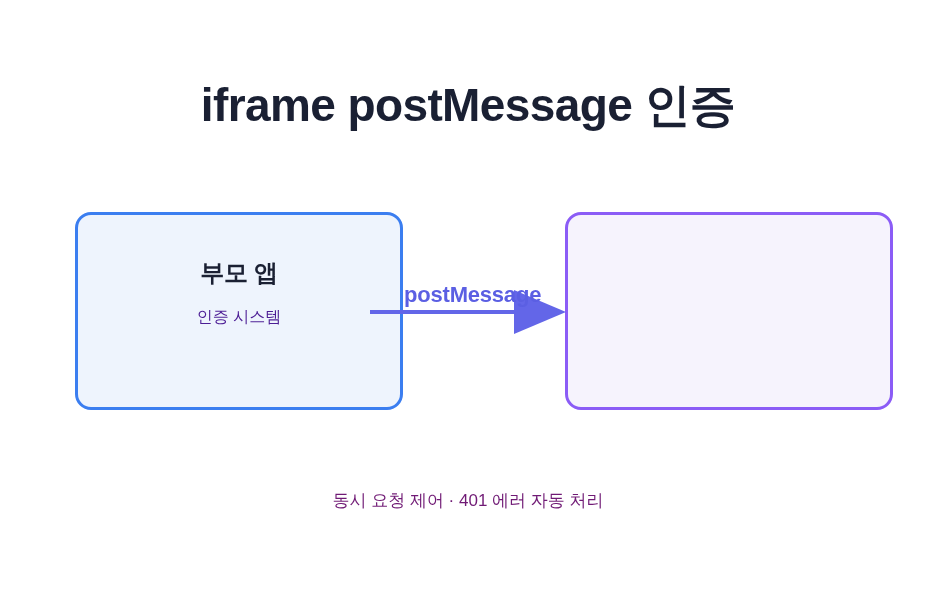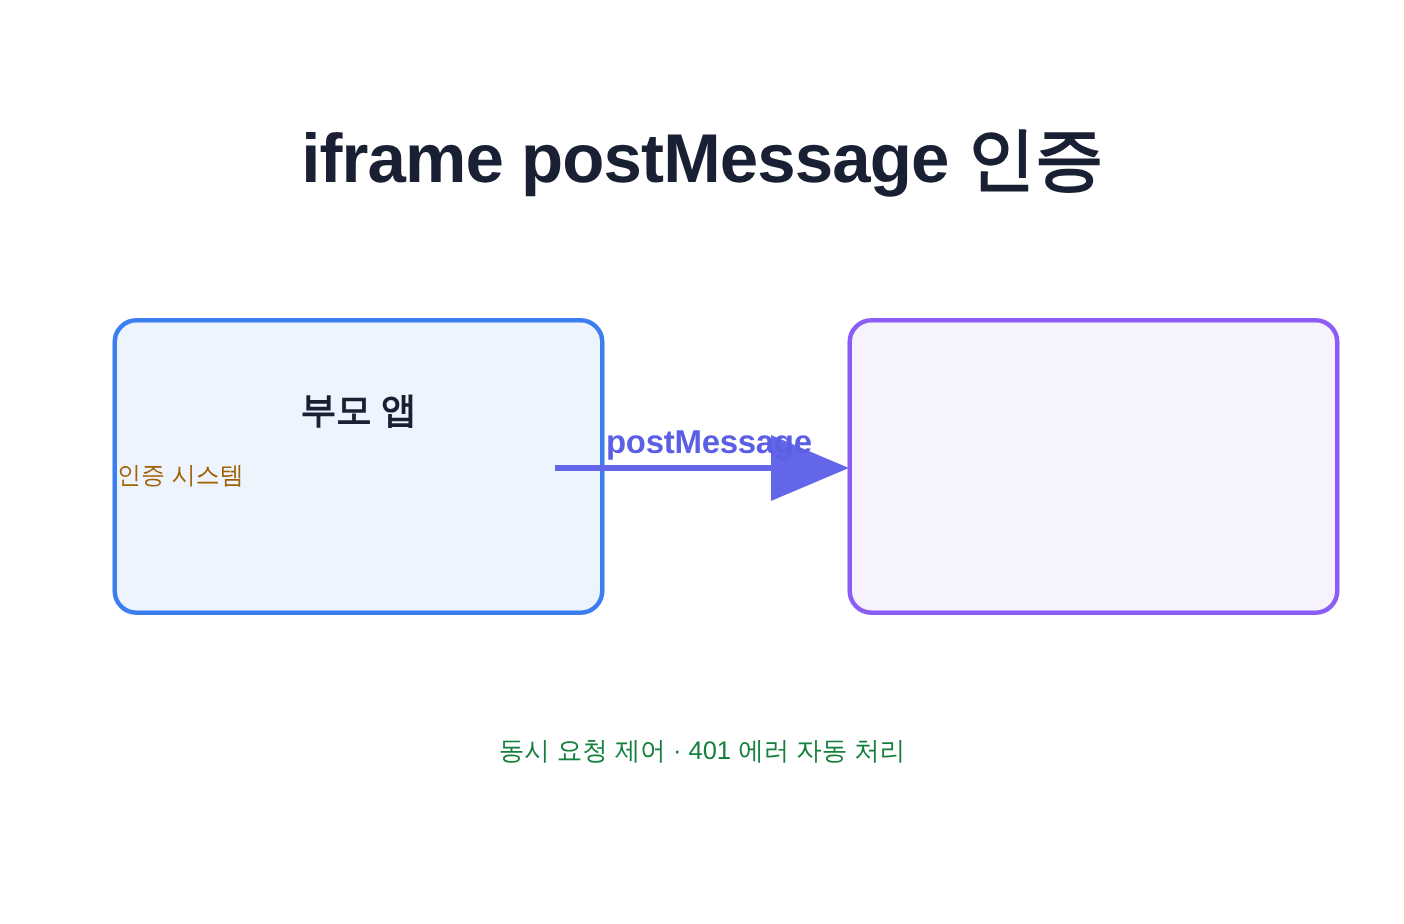--- a/index.html
+++ b/index.html
@@ -69,23 +69,24 @@
     font-weight: bold;
     color: #1a2033;
     letter-spacing: -0.3px;
   }
 
   .node-subtitle {
     position: absolute;
     left: 0;
     top: 92px;
     width: 100%;
+    text-align: center;
     font-size: 16px;
     font-weight: normal;
-    color: #a16207;
+    color: #4c1d95;
   }
 
   
   .connector {
     position: absolute;
     left: 366px;
     top: 286px;
     width: 206px;
     height: 56px;
     overflow: visible;
@@ -103,21 +104,21 @@
   }
 
   
   .caption {
     position: absolute;
     left: 0;
     top: 489px;
     width: 936px;
     text-align: center;
     font-size: 17px;
-    color: #15803d;
+    color: #701a75;
     white-space: nowrap;
   }
 </style>
 </head>
 <body>
 
 <div class="canvas">
 
   <div class="page-title">iframe postMessage 인증</div>
 

